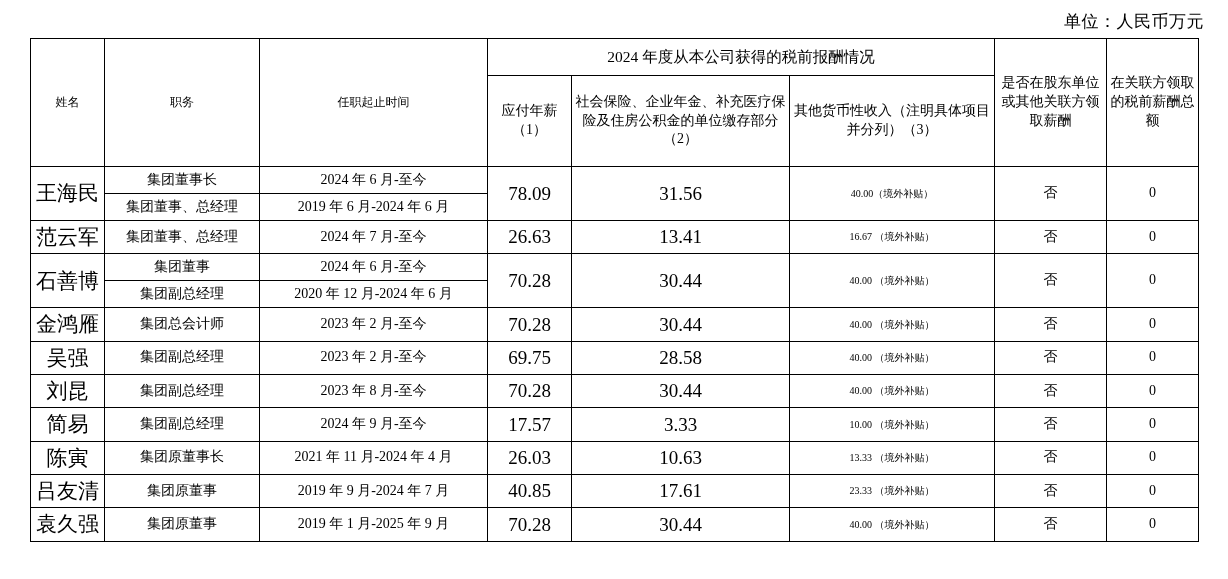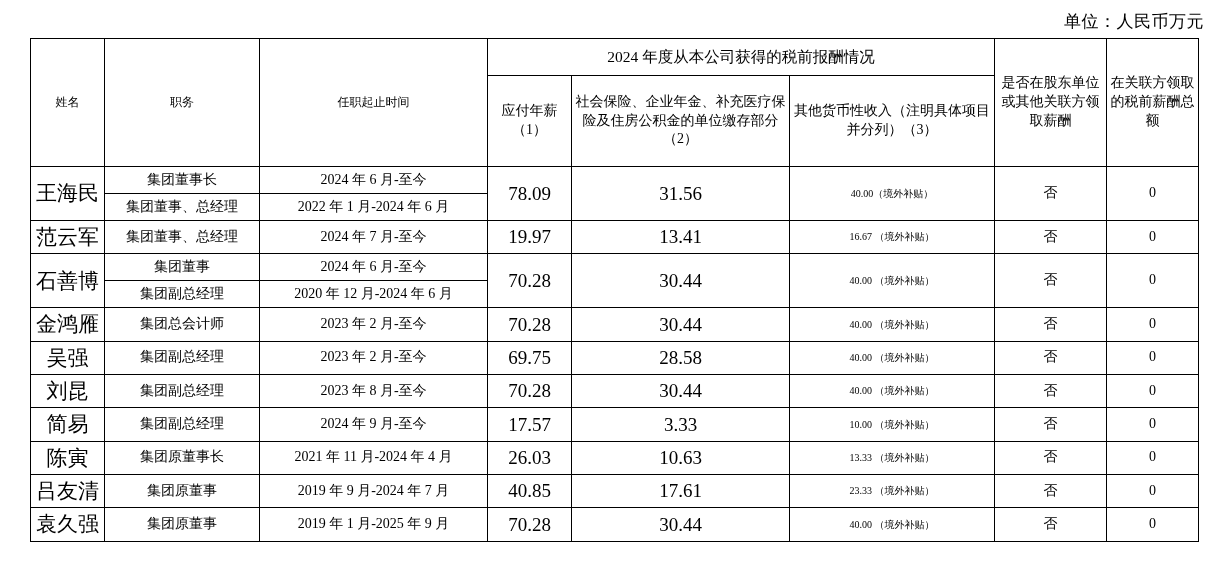--- a/index.html
+++ b/index.html
@@ -137,28 +137,28 @@
         <td class="title-cell">集团董事长</td>
         <td class="period-cell">2024 年 6 月-至今</td>
         <td class="num-cell" rowspan="2">78.09</td>
         <td class="num-cell" rowspan="2">31.56</td>
         <td class="other-cell" rowspan="2">40.00（境外补贴）</td>
         <td class="yn-cell" rowspan="2">否</td>
         <td class="rel-cell" rowspan="2">0</td>
       </tr>
       <tr class="row-h">
         <td class="title-cell">集团董事、总经理</td>
-        <td class="period-cell">2022 年 1 月-2024 年 6 月</td>
+        <td class="period-cell">2019 年 6 月-2024 年 6 月</td>
       </tr>
 
       <tr class="row-h">
         <td class="name-cell">范云军</td>
         <td class="title-cell">集团董事、总经理</td>
         <td class="period-cell">2024 年 7 月-至今</td>
-        <td class="num-cell">19.97</td>
+        <td class="num-cell">26.63</td>
         <td class="num-cell">13.41</td>
         <td class="other-cell">16.67 （境外补贴）</td>
         <td class="yn-cell">否</td>
         <td class="rel-cell">0</td>
       </tr>
 
       <tr class="row-h">
         <td class="name-cell" rowspan="2">石善博</td>
         <td class="title-cell">集团董事</td>
         <td class="period-cell">2024 年 6 月-至今</td>

